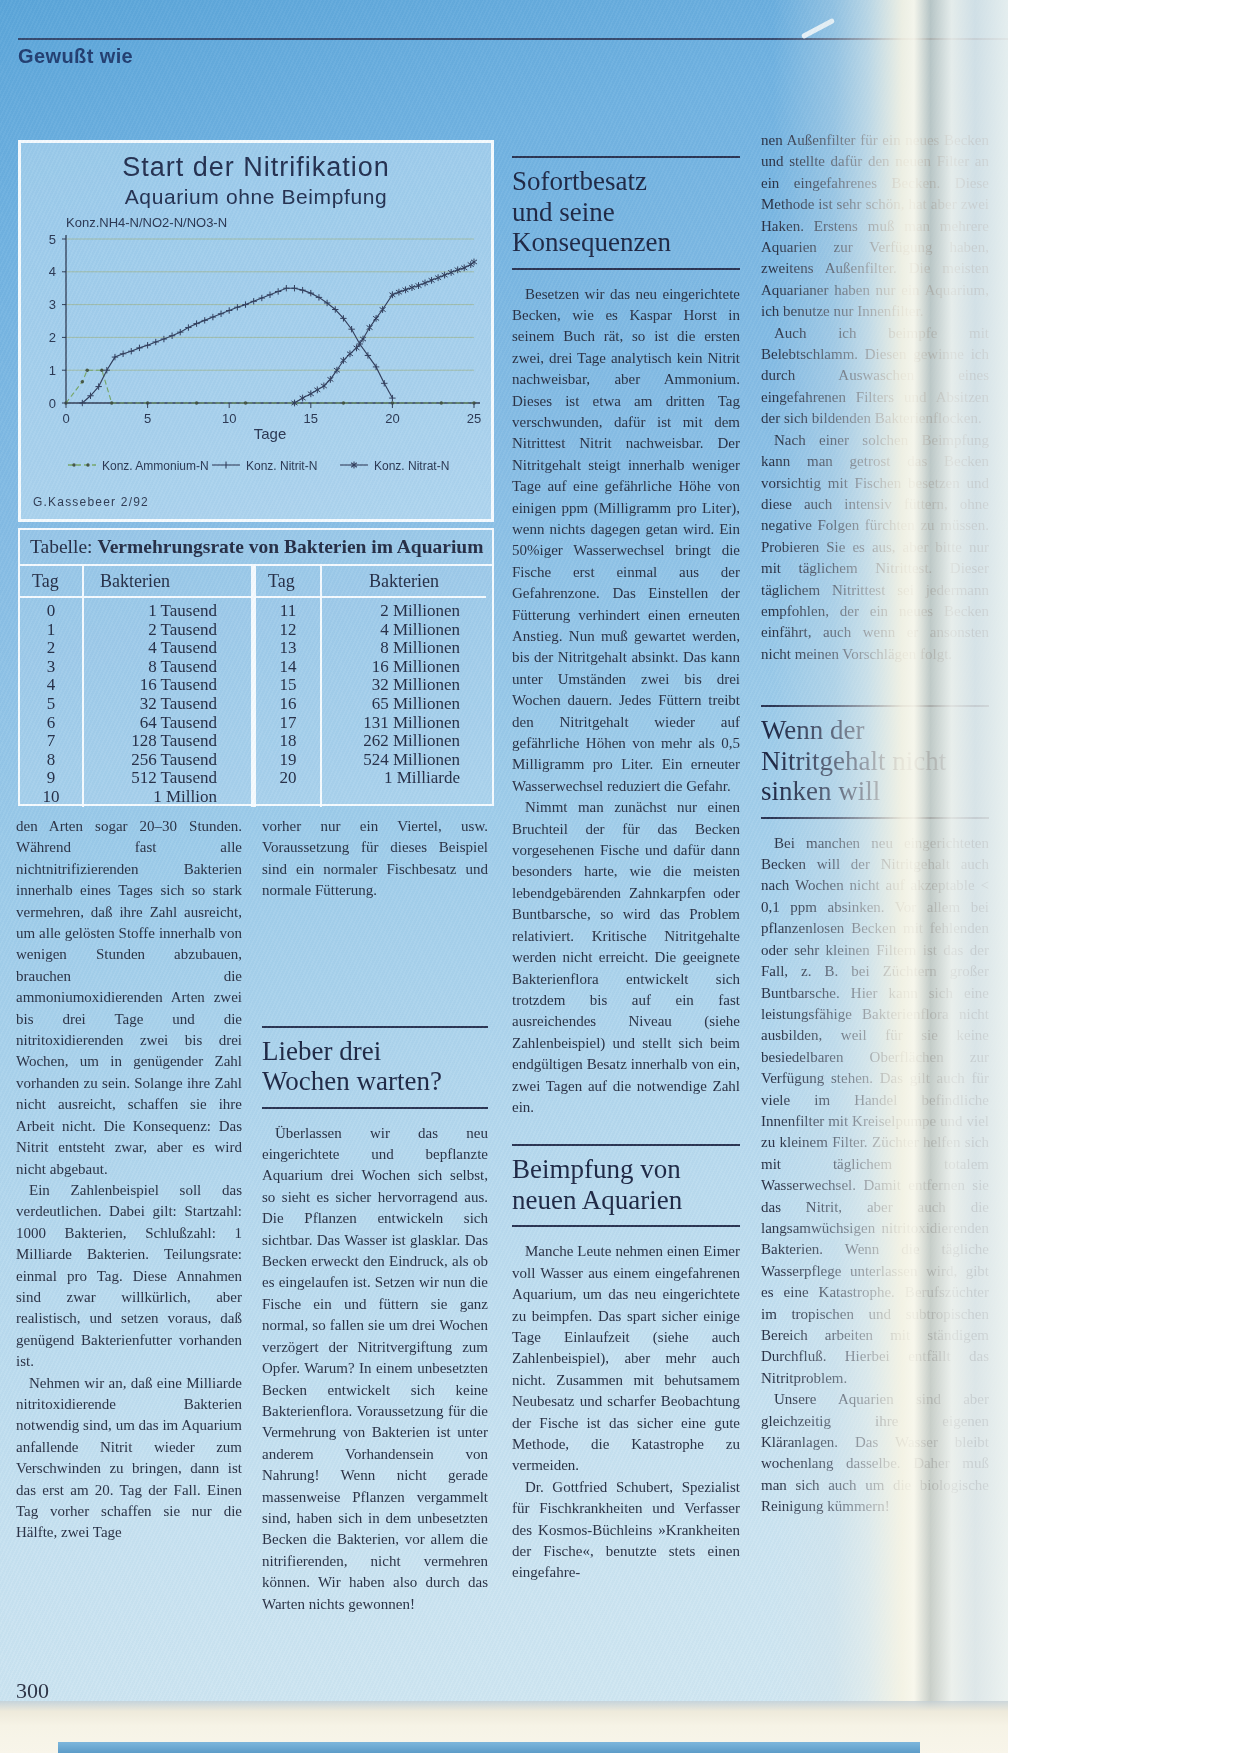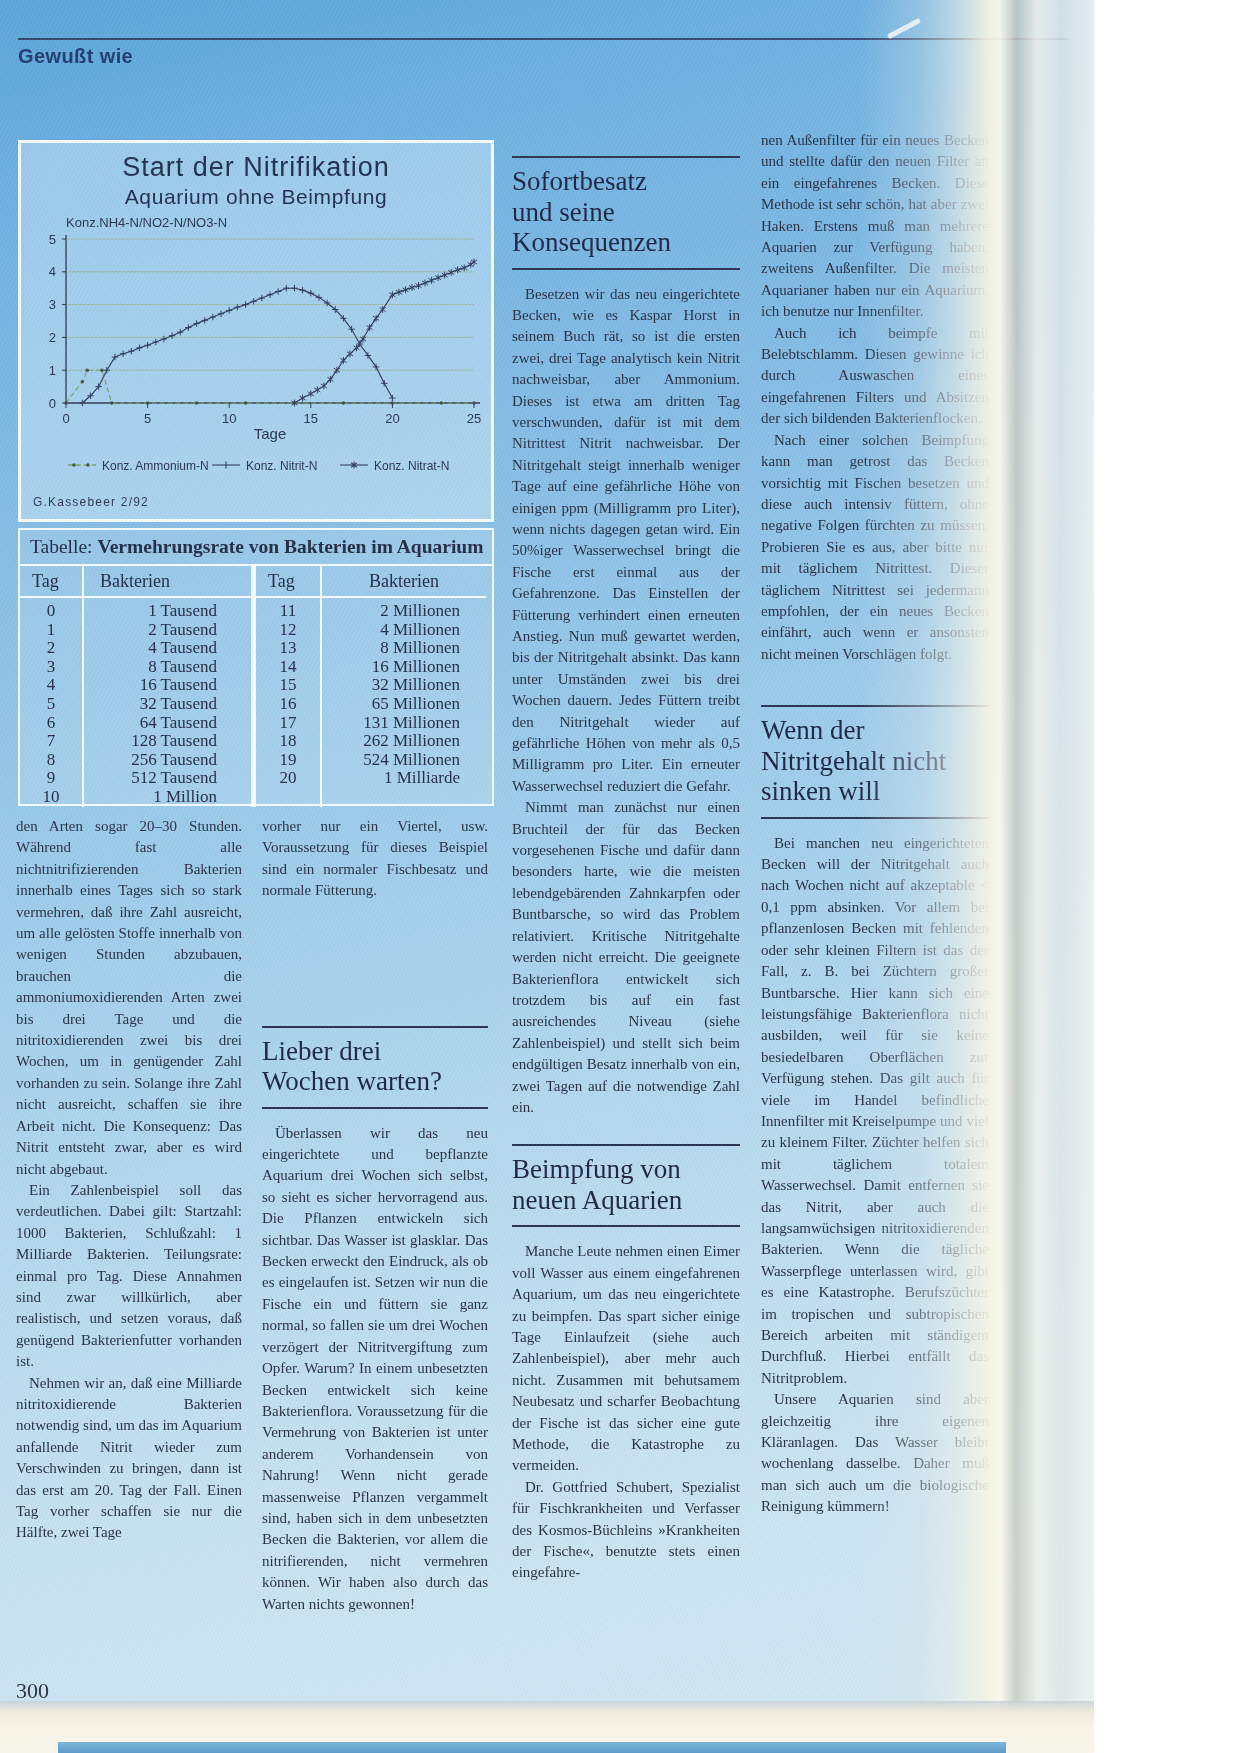--- a/index.html
+++ b/index.html
@@ -1,18 +1,18 @@
 <!DOCTYPE html>
 <html lang="de"><head>
 <meta charset="utf-8">
 <style>
   html,body{margin:0;padding:0;}
   body{font-family:"Liberation Serif",serif;}
   #page{
-    position:relative; width:1094px; height:1753px; overflow:hidden;
+    position:relative; width:1008px; height:1753px; overflow:hidden;
     background:linear-gradient(168deg,#59a4d8 0%,#6fb1e0 12%,#85bce4 28%,#9ccbe9 45%,#b3d7ed 62%,#c6e1f0 78%,#cfe6f1 92%,#d3e8f2 100%);
   }
   .texture{position:absolute;inset:0;pointer-events:none;
     background:repeating-linear-gradient(115deg,rgba(255,255,255,.05) 0 1.5px,rgba(110,150,190,.035) 1.5px 3.5px);}
   .top-rule{position:absolute;left:18px;top:38px;width:1050px;height:2px;background:#2c3c5e;opacity:.9;}
   .kicker{position:absolute;left:18px;top:46px;font:700 20px/1 "Liberation Sans",sans-serif;color:#1e3a6d;letter-spacing:.4px;}
   .corner-mark{position:absolute;right:172px;top:26px;width:36px;height:5px;background:rgba(255,255,255,.85);transform:rotate(-28deg);border-radius:2px;}
 
   
   .chart-box{position:absolute;left:18px;top:140px;width:476px;height:382px;box-sizing:border-box;

